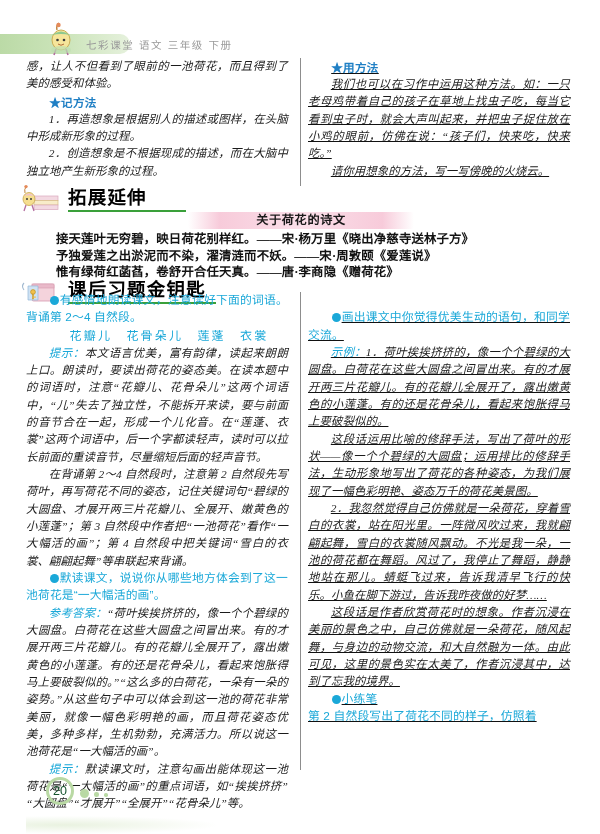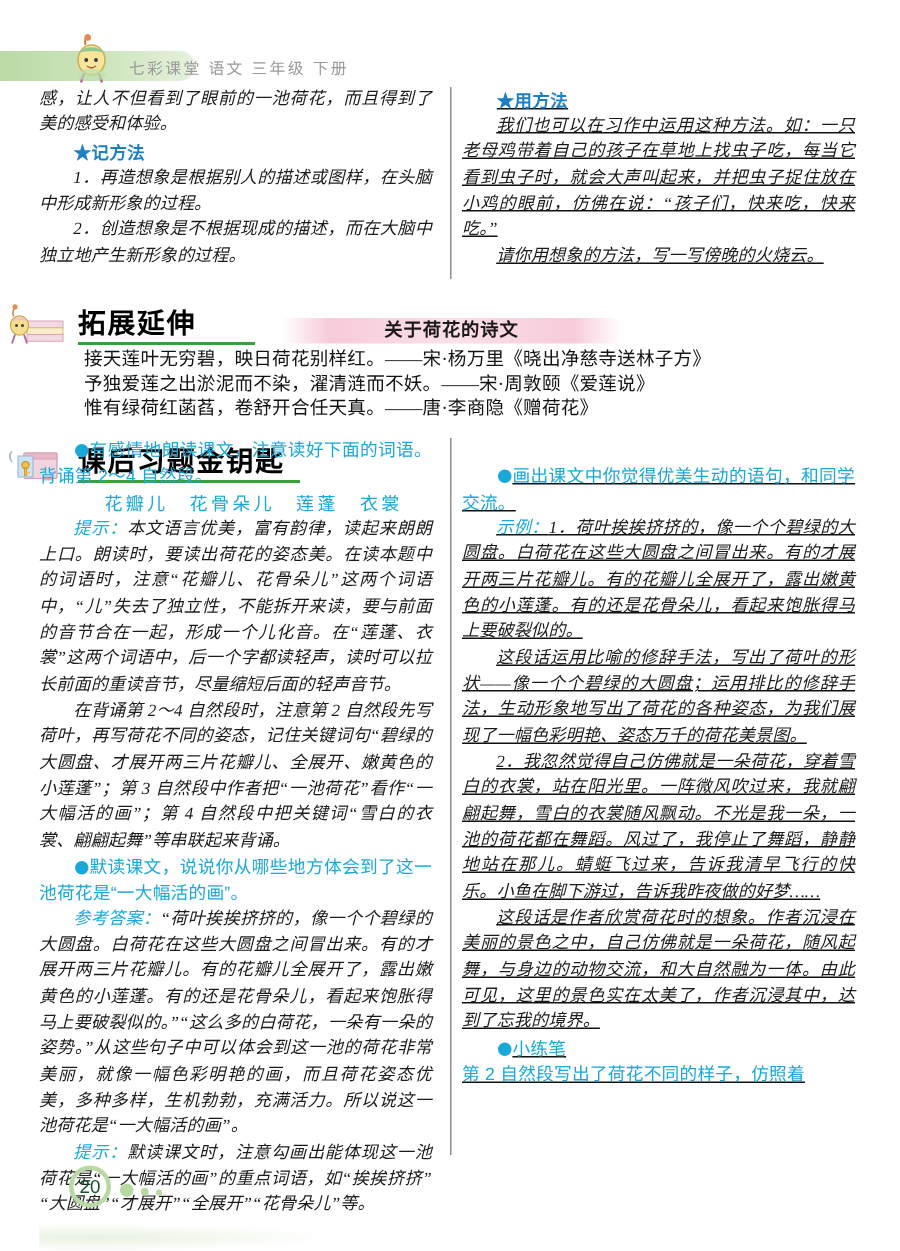--- a/index.html
+++ b/index.html
@@ -99,24 +99,23 @@
     color: #1f7fc4;
     text-indent: 2em;
     margin: 1px 0 0 0;
     line-height: 17px;
     letter-spacing: 0.3px;
   }
 
   
   .section {
     position: absolute;
-    left: 2px;
+    left: 18px;
     width: 566px;
     height: 30px;
-    margin-top: 18px;
   }
   .section-icon {
     position: absolute;
     left: 0;
     top: 0;
     width: 42px;
     height: 28px;
   }
   .section-title {
     position: absolute;
@@ -175,20 +174,21 @@
     width: 548px;
   }
   .poem-line {
     font-family: "Liberation Serif", "DejaVu Serif", serif;
     font-size: 12.4px;
     line-height: 16.5px;
     color: #121212;
     white-space: nowrap;
     letter-spacing: 0.15px;
     padding-left: 30px;
+    font-weight: bold;
   }
 
   
   .qhead {
     font-family: "Liberation Sans", sans-serif;
     font-size: 11.8px;
     line-height: 17.3px;
     color: #1aa8d8;
     text-indent: 2em;
     letter-spacing: 0.15px;

